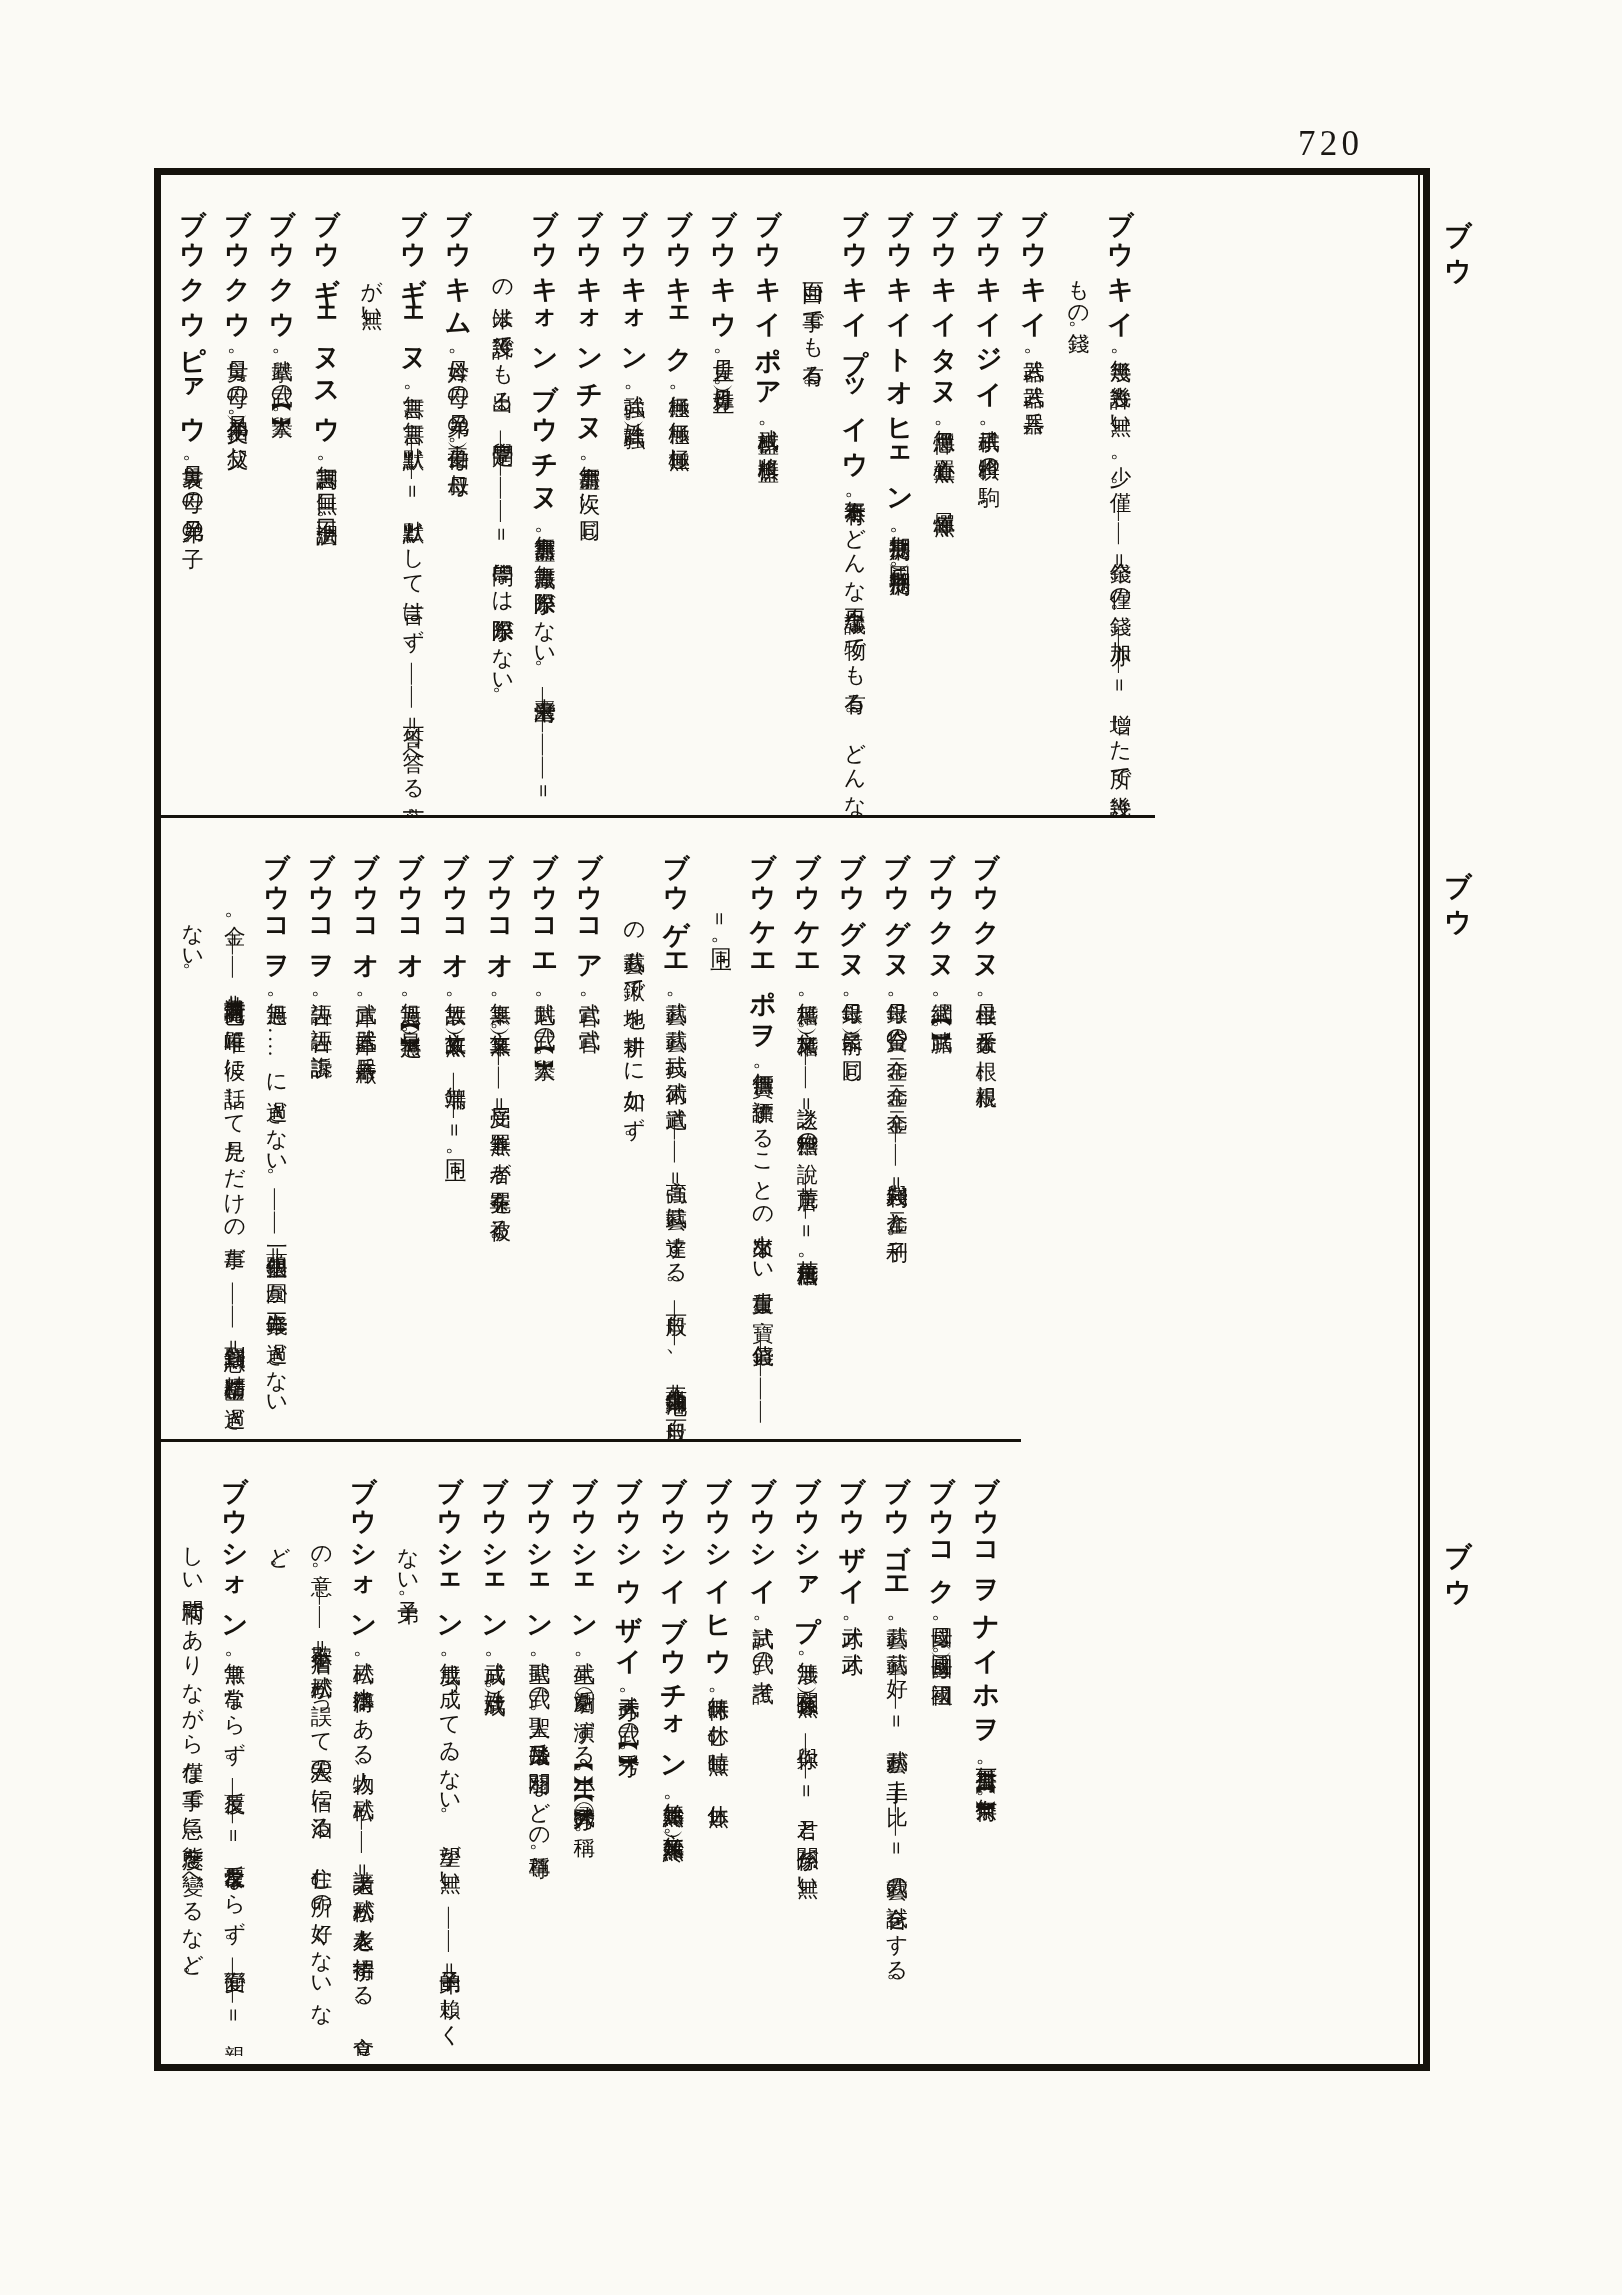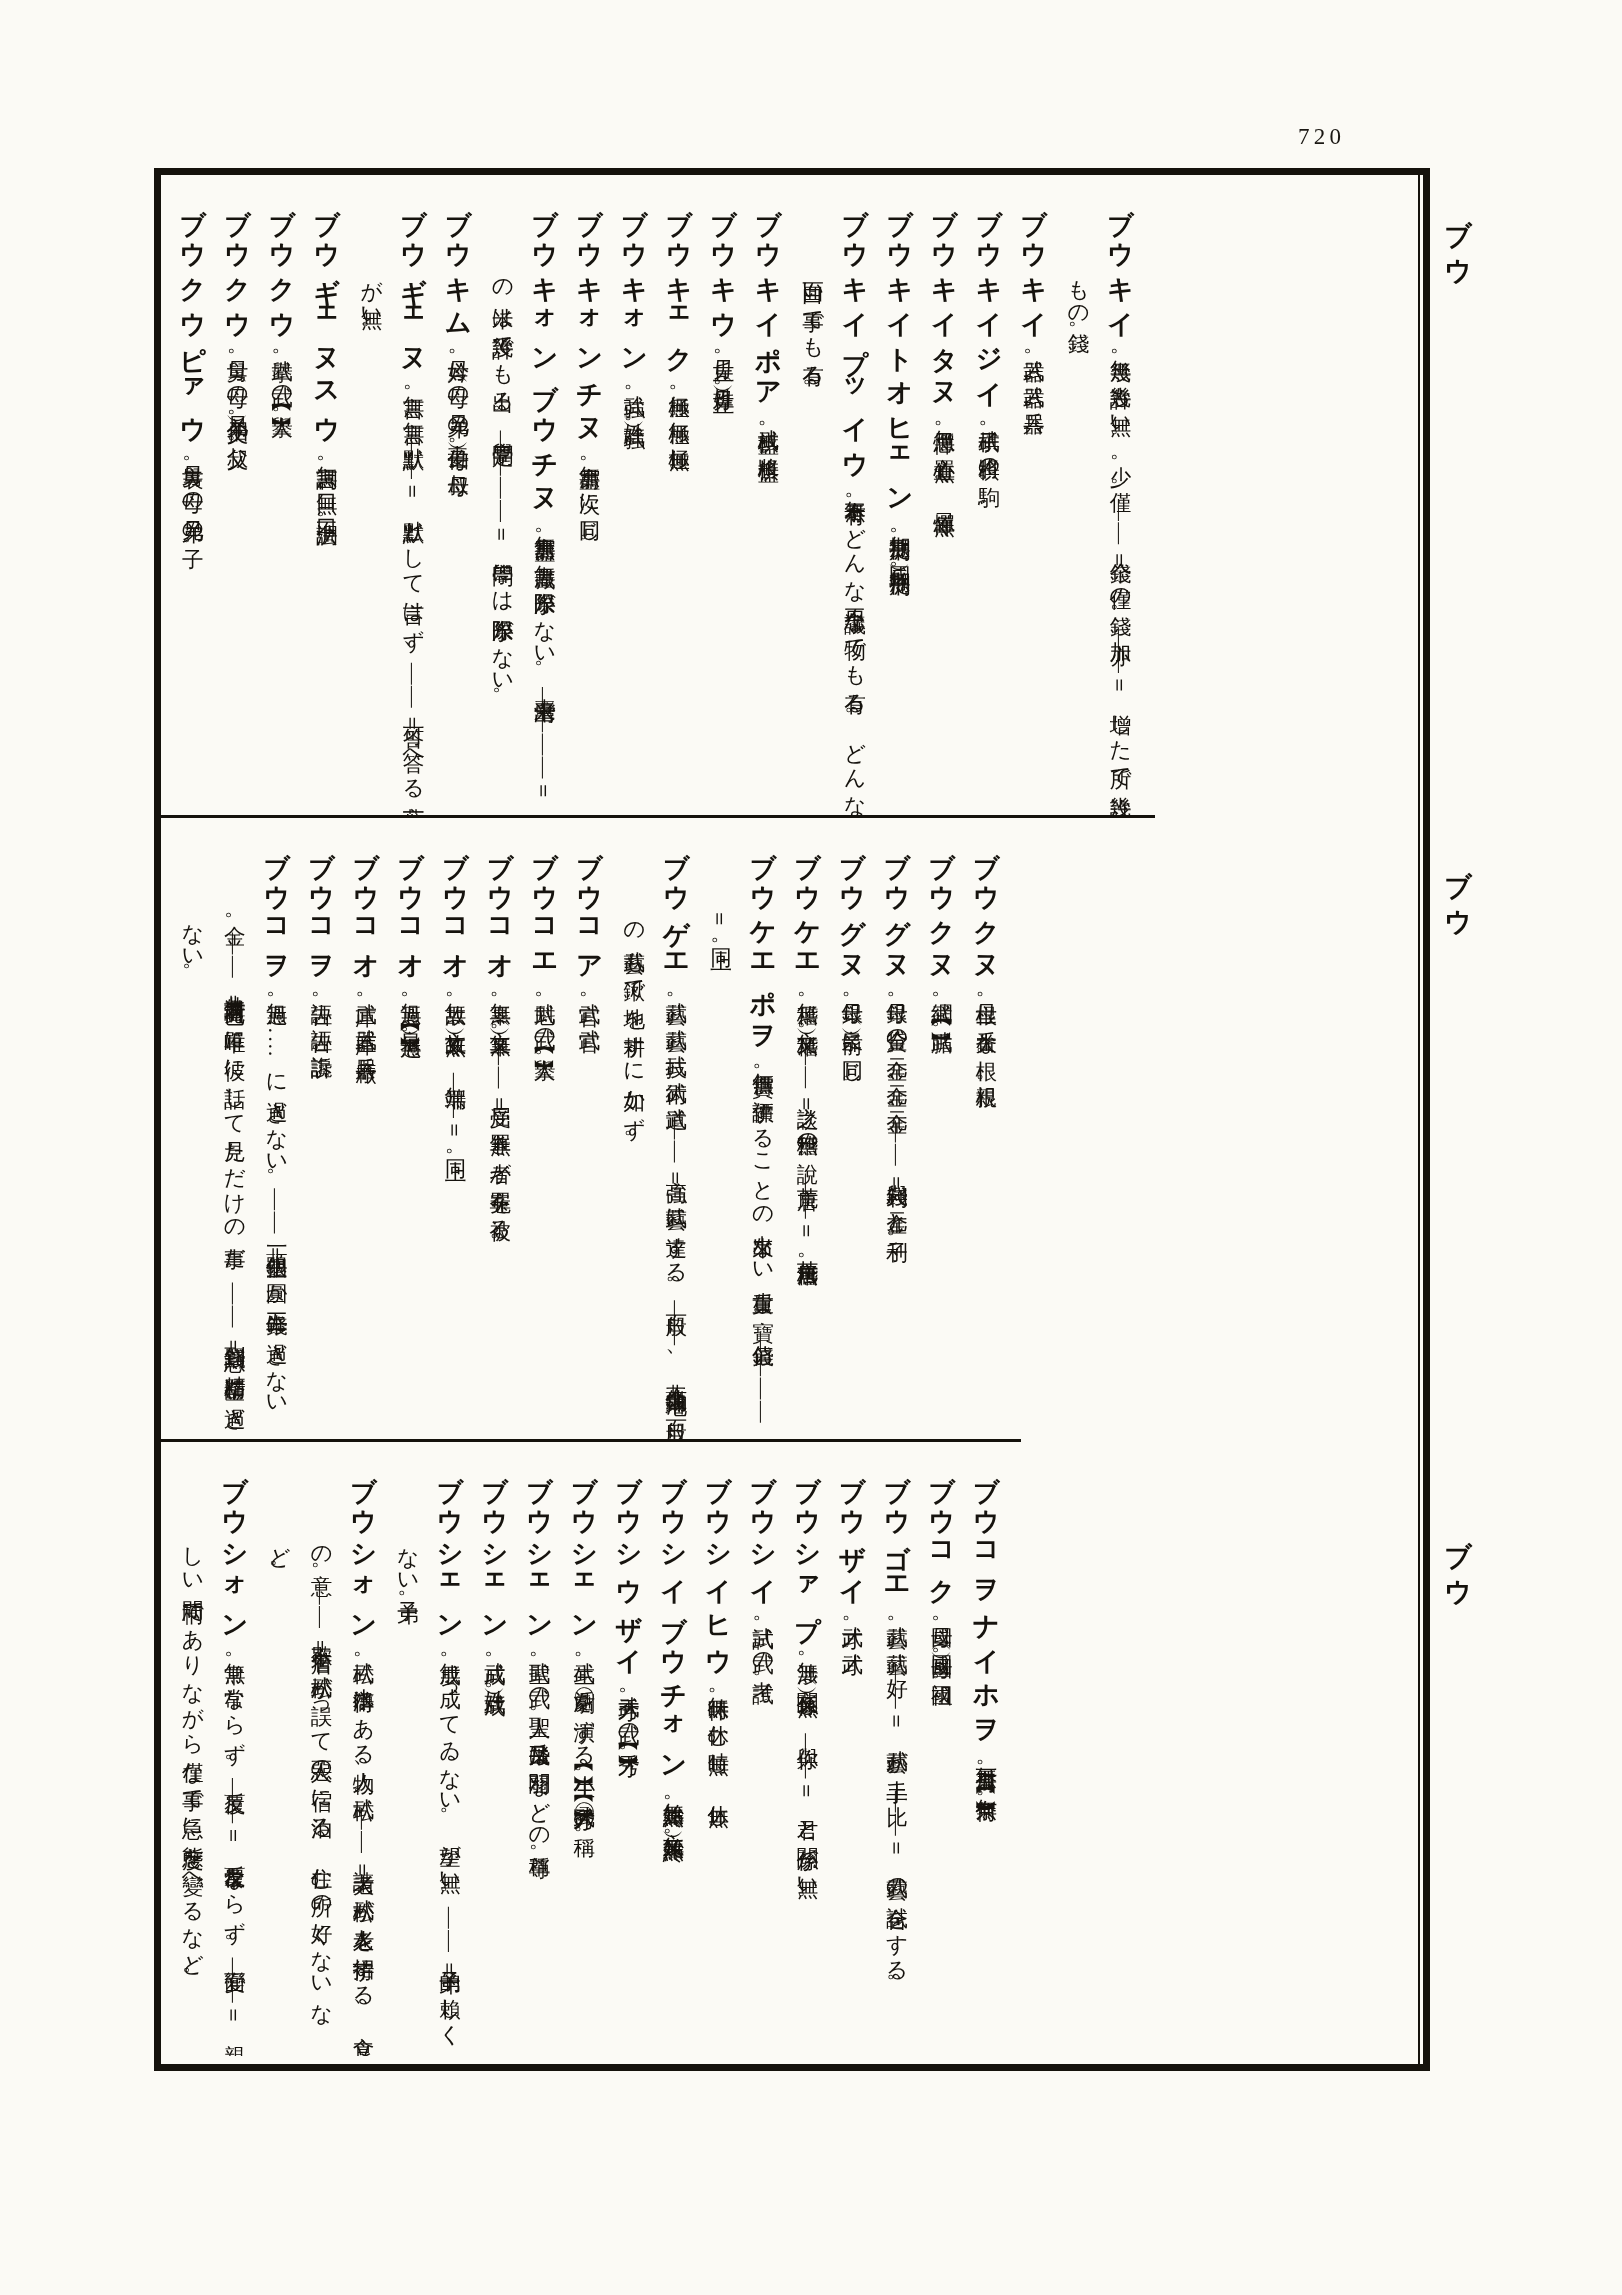--- a/index.html
+++ b/index.html
@@ -6,21 +6,21 @@
   .page{
     position:relative;
     width:1623px;height:2295px;
     background:#fbfaf5;
     color:#16130e;
     font-family:"Liberation Serif","DejaVu Serif",serif;
     overflow:hidden;
   }
   .page-number{
     position:absolute;left:1298px;top:124px;
-    font-size:23px;letter-spacing:4.3px;color:#1a1713;
+    font-size:35px;letter-spacing:4.3px;color:#1a1713;
   }
   .frame{
     position:absolute;left:154px;top:168px;
     width:1276px;height:1903px;
     border:7px solid #15120c;
     box-sizing:border-box;
     background:transparent;
   }
   
   .frame::after{

